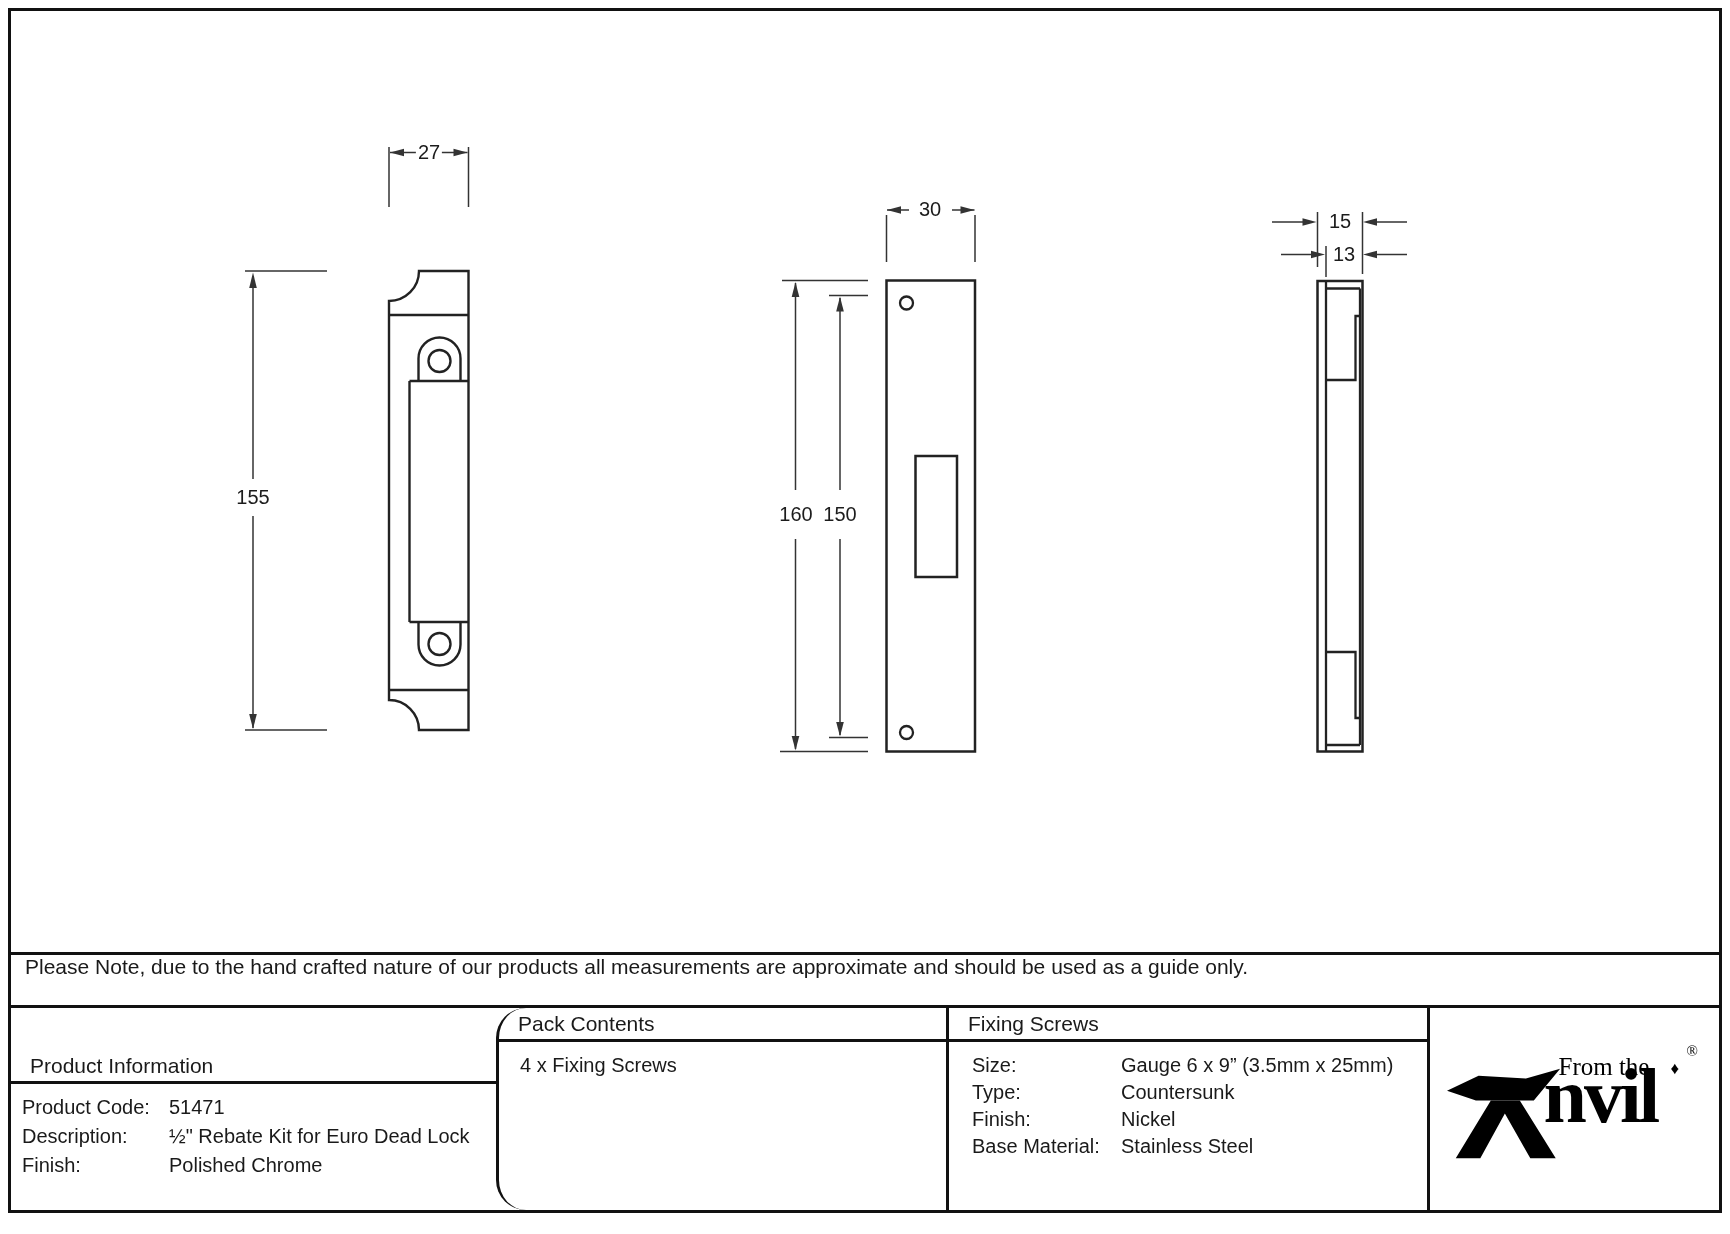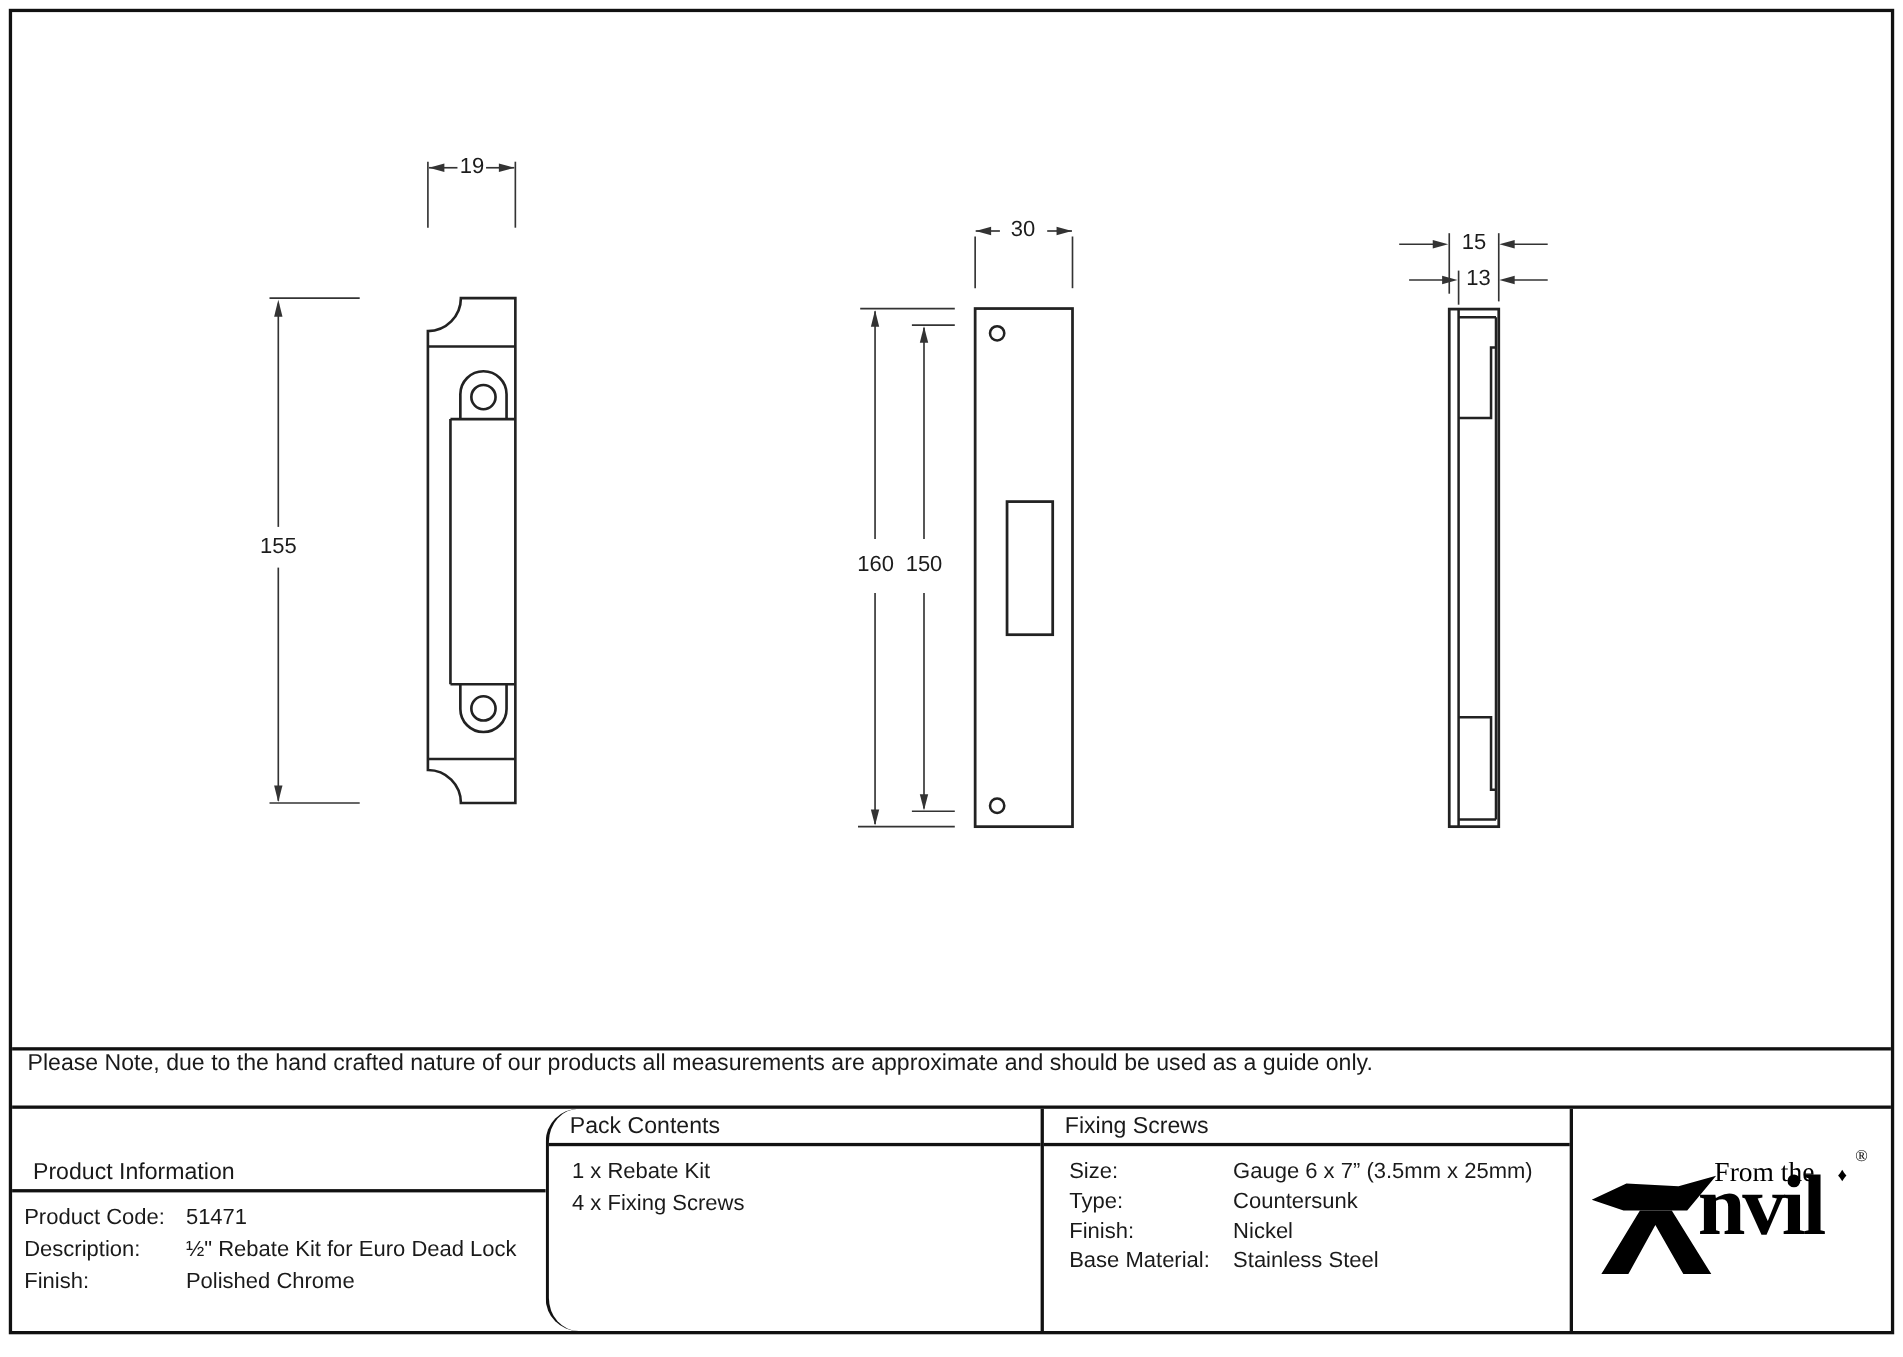--- a/index.html
+++ b/index.html
@@ -67,31 +67,30 @@
           <div class="kv-row">
             <span class="kv-label">Finish:</span>
             <span class="kv-value">Polished Chrome</span>
           </div>
         </div>
       </div>
 
       <div class="col col-pack">
         <div class="cell-header">Pack Contents</div>
         <div class="cell-body">
-          <div class="pack-item">1 x Rebate Kit</div>
           <div class="pack-item">4 x Fixing Screws</div>
         </div>
       </div>
 
       <div class="col col-screws">
         <div class="cell-header">Fixing Screws</div>
         <div class="cell-body">
           <div class="kv-row">
             <span class="kv-label">Size:</span>
-            <span class="kv-value">Gauge 6 x 7” (3.5mm x 25mm)</span>
+            <span class="kv-value">Gauge 6 x 9” (3.5mm x 25mm)</span>
           </div>
           <div class="kv-row">
             <span class="kv-label">Type:</span>
             <span class="kv-value">Countersunk</span>
           </div>
           <div class="kv-row">
             <span class="kv-label">Finish:</span>
             <span class="kv-value">Nickel</span>
           </div>
           <div class="kv-row">
@@ -205,21 +204,21 @@
       <polygon points="1363,222 1377,218.2 1377,225.8" fill="#333" stroke="none"></polygon>
 
       <path d="M 1326,246 V 277"></path>
       <path d="M 1281,254.5 H 1312"></path>
       <path d="M 1376,254.5 H 1407"></path>
       <polygon points="1325,254.5 1311,250.7 1311,258.3" fill="#333" stroke="none"></polygon>
       <polygon points="1363,254.5 1377,250.7 1377,258.3" fill="#333" stroke="none"></polygon>
     </g>
   </svg>
 
-  <div class="dim-label" style="left:429px; top:152px;">19</div>
+  <div class="dim-label" style="left:429px; top:152px;">27</div>
   <div class="dim-label" style="left:253px; top:497px;">155</div>
   <div class="dim-label" style="left:930px; top:209px;">30</div>
   <div class="dim-label" style="left:796px; top:514px;">160</div>
   <div class="dim-label" style="left:840px; top:514px;">150</div>
   <div class="dim-label" style="left:1340px; top:221px;">15</div>
   <div class="dim-label" style="left:1344px; top:254px;">13</div>
 
 </div>
 
 </body></html>

